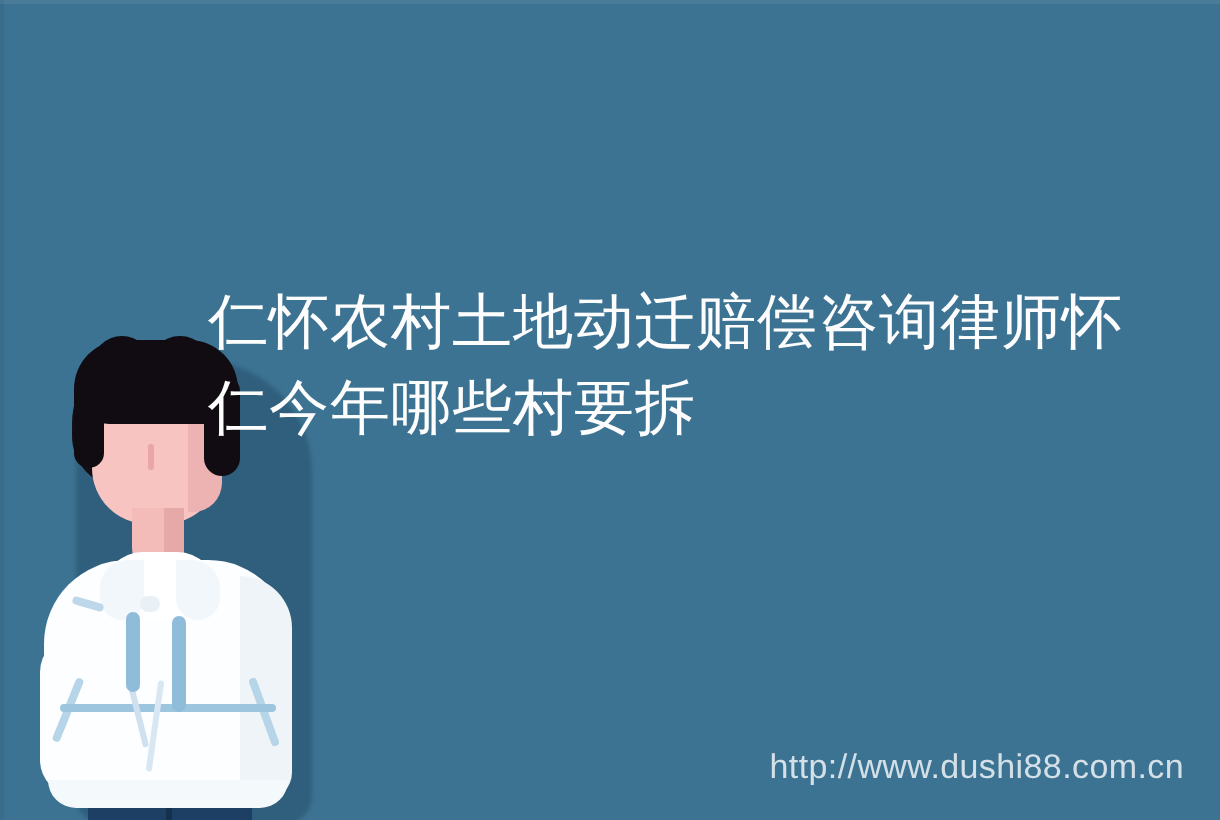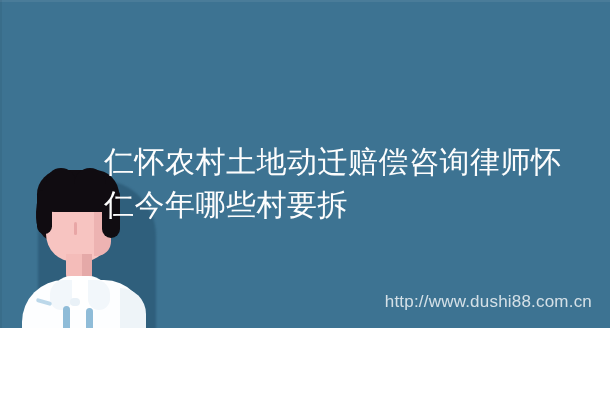--- a/index.html
+++ b/index.html
@@ -3,21 +3,21 @@
 <meta charset="utf-8">
 <style>
   html, body {
     margin: 0;
     padding: 0;
     background: #ffffff;
   }
   #banner {
     position: relative;
     width: 610px;
-    height: 328px;
+    height: 410px;
     background: #3d7392;
     overflow: hidden;
     font-family: "Liberation Sans", "DejaVu Sans", sans-serif;
   }
   
   .top-edge {
     position: absolute;
     top: 0; left: 0;
     width: 610px; height: 2px;
     background: rgba(255,255,255,0.07);

